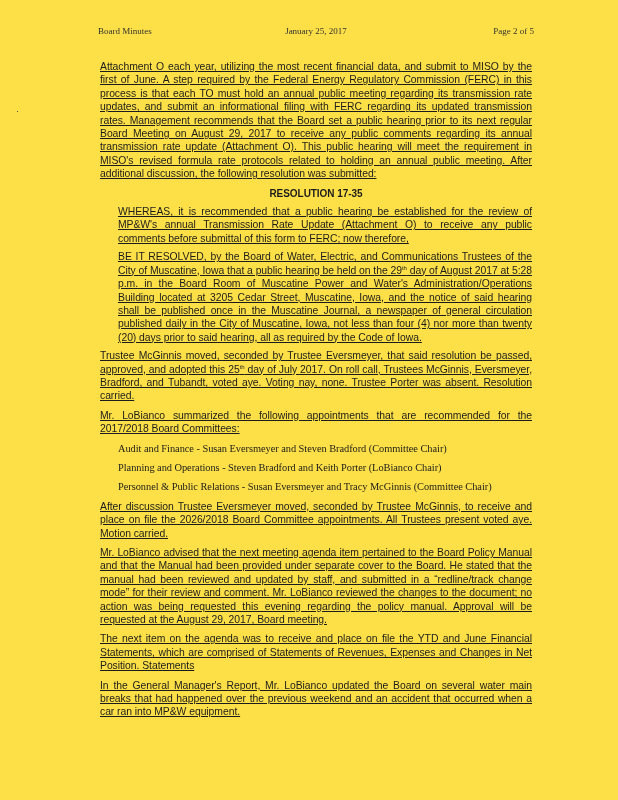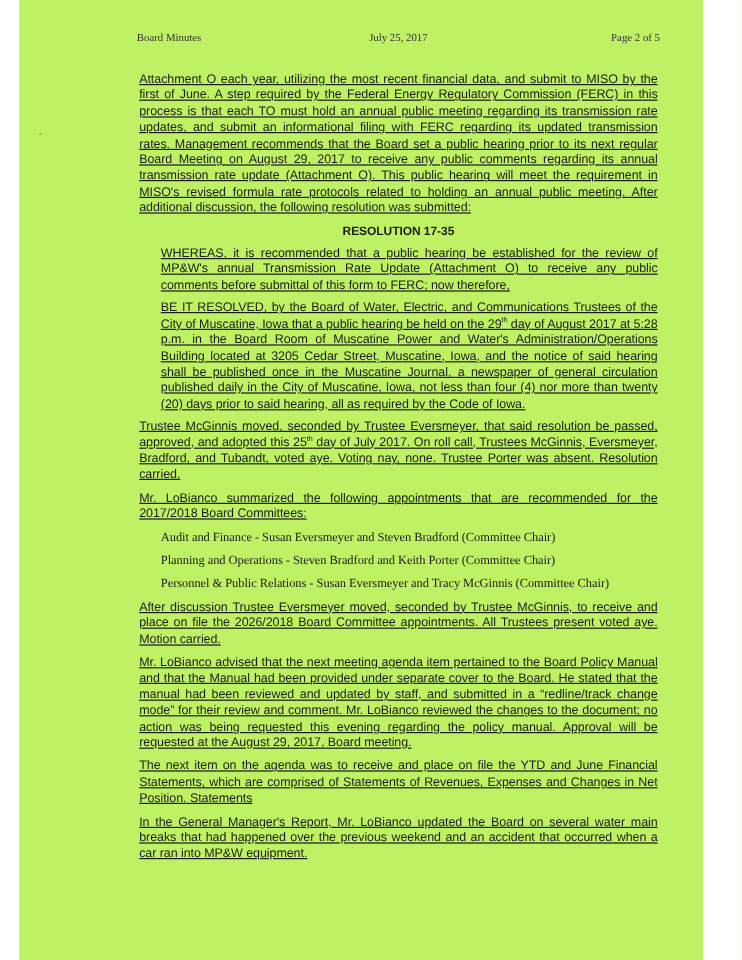--- a/index.html
+++ b/index.html
@@ -10,24 +10,24 @@
     body {
       width: 618px;
       height: 800px;
       position: relative;
       overflow: hidden;
       font-family: "Liberation Sans", "DejaVu Sans", sans-serif;
       color: #1a1a1a;
     }
     .page {
       position: absolute;
-      left: 16px; top: 0;
-      width: 570px;
+      left: 0; top: 0;
+      width: 618px;
       height: 800px;
-      background: #bef264;
+      background: #fde047;
     }
     .header {
       position: absolute;
       top: 26px;
       left: 98px;
       width: 436px;
       height: 14px;
       font-family: "Liberation Serif", "DejaVu Serif", serif;
       font-size: 9px;
       color: #333;
@@ -88,42 +88,42 @@
   </style>
 </head>
 <body>
 
 <div class="page">
 
   <div class="margin-mark"></div>
 
   <div class="header">
     <span class="left">Board Minutes</span>
-    <span class="center">July 25, 2017</span>
+    <span class="center">January 25, 2017</span>
     <span class="right">Page 2 of 5</span>
   </div>
 
   <div class="body">
 
     <p>Attachment O each year, utilizing the most recent financial data, and submit to MISO by the first of June. A step required by the Federal Energy Regulatory Commission (FERC) in this process is that each TO must hold an annual public meeting regarding its transmission rate updates, and submit an informational filing with FERC regarding its updated transmission rates. Management recommends that the Board set a public hearing prior to its next regular Board Meeting on August 29, 2017 to receive any public comments regarding its annual transmission rate update (Attachment O). This public hearing will meet the requirement in MISO's revised formula rate protocols related to holding an annual public meeting. After additional discussion, the following resolution was submitted:</p>
 
     <div class="resolution-title">RESOLUTION 17-35</div>
 
     <div class="indented">
       <p>WHEREAS, it is recommended that a public hearing be established for the review of MP&amp;W's annual Transmission Rate Update (Attachment O) to receive any public comments before submittal of this form to FERC; now therefore,</p>
       <p><span>BE IT RESOLVED, by the Board of Water, Electric, and Communications Trustees of the City of Muscatine, Iowa that a public hearing be held on the 29</span><sup>th</sup><span> day of August 2017 at 5:28 p.m. in the Board Room of Muscatine Power and Water's Administration/Operations Building located at 3205 Cedar Street, Muscatine, Iowa, and the notice of said hearing shall be published once in the Muscatine Journal, a newspaper of general circulation published daily in the City of Muscatine, Iowa, not less than four (4) nor more than twenty (20) days prior to said hearing, all as required by the Code of Iowa.</span></p>
     </div>
 
     <p><span>Trustee McGinnis moved, seconded by Trustee Eversmeyer, that said resolution be passed, approved, and adopted this 25</span><sup>th</sup><span> day of July 2017. On roll call, Trustees McGinnis, Eversmeyer, Bradford, and Tubandt, voted aye. Voting nay, none. Trustee Porter was absent. Resolution carried.</span></p>
 
     <p>Mr. LoBianco summarized the following appointments that are recommended for the 2017/2018 Board Committees:</p>
 
     <div class="committee">
       <div>Audit and Finance - Susan Eversmeyer and Steven Bradford (Committee Chair)</div>
-      <div>Planning and Operations - Steven Bradford and Keith Porter (Committee Chair)</div>
+      <div>Planning and Operations - Steven Bradford and Keith Porter (LoBianco Chair)</div>
       <div>Personnel &amp; Public Relations - Susan Eversmeyer and Tracy McGinnis (Committee Chair)</div>
     </div>
 
     <p>After discussion Trustee Eversmeyer moved, seconded by Trustee McGinnis, to receive and place on file the 2026/2018 Board Committee appointments. All Trustees present voted aye. Motion carried.</p>
 
     <p>Mr. LoBianco advised that the next meeting agenda item pertained to the Board Policy Manual and that the Manual had been provided under separate cover to the Board. He stated that the manual had been reviewed and updated by staff, and submitted in a “redline/track change mode” for their review and comment. Mr. LoBianco reviewed the changes to the document; no action was being requested this evening regarding the policy manual. Approval will be requested at the August 29, 2017, Board meeting.</p>
 
     <p>The next item on the agenda was to receive and place on file the YTD and June Financial Statements, which are comprised of Statements of Revenues, Expenses and Changes in Net Position. Statements</p>
 
     <p>In the General Manager's Report, Mr. LoBianco updated the Board on several water main breaks that had happened over the previous weekend and an accident that occurred when a car ran into MP&amp;W equipment.</p>

